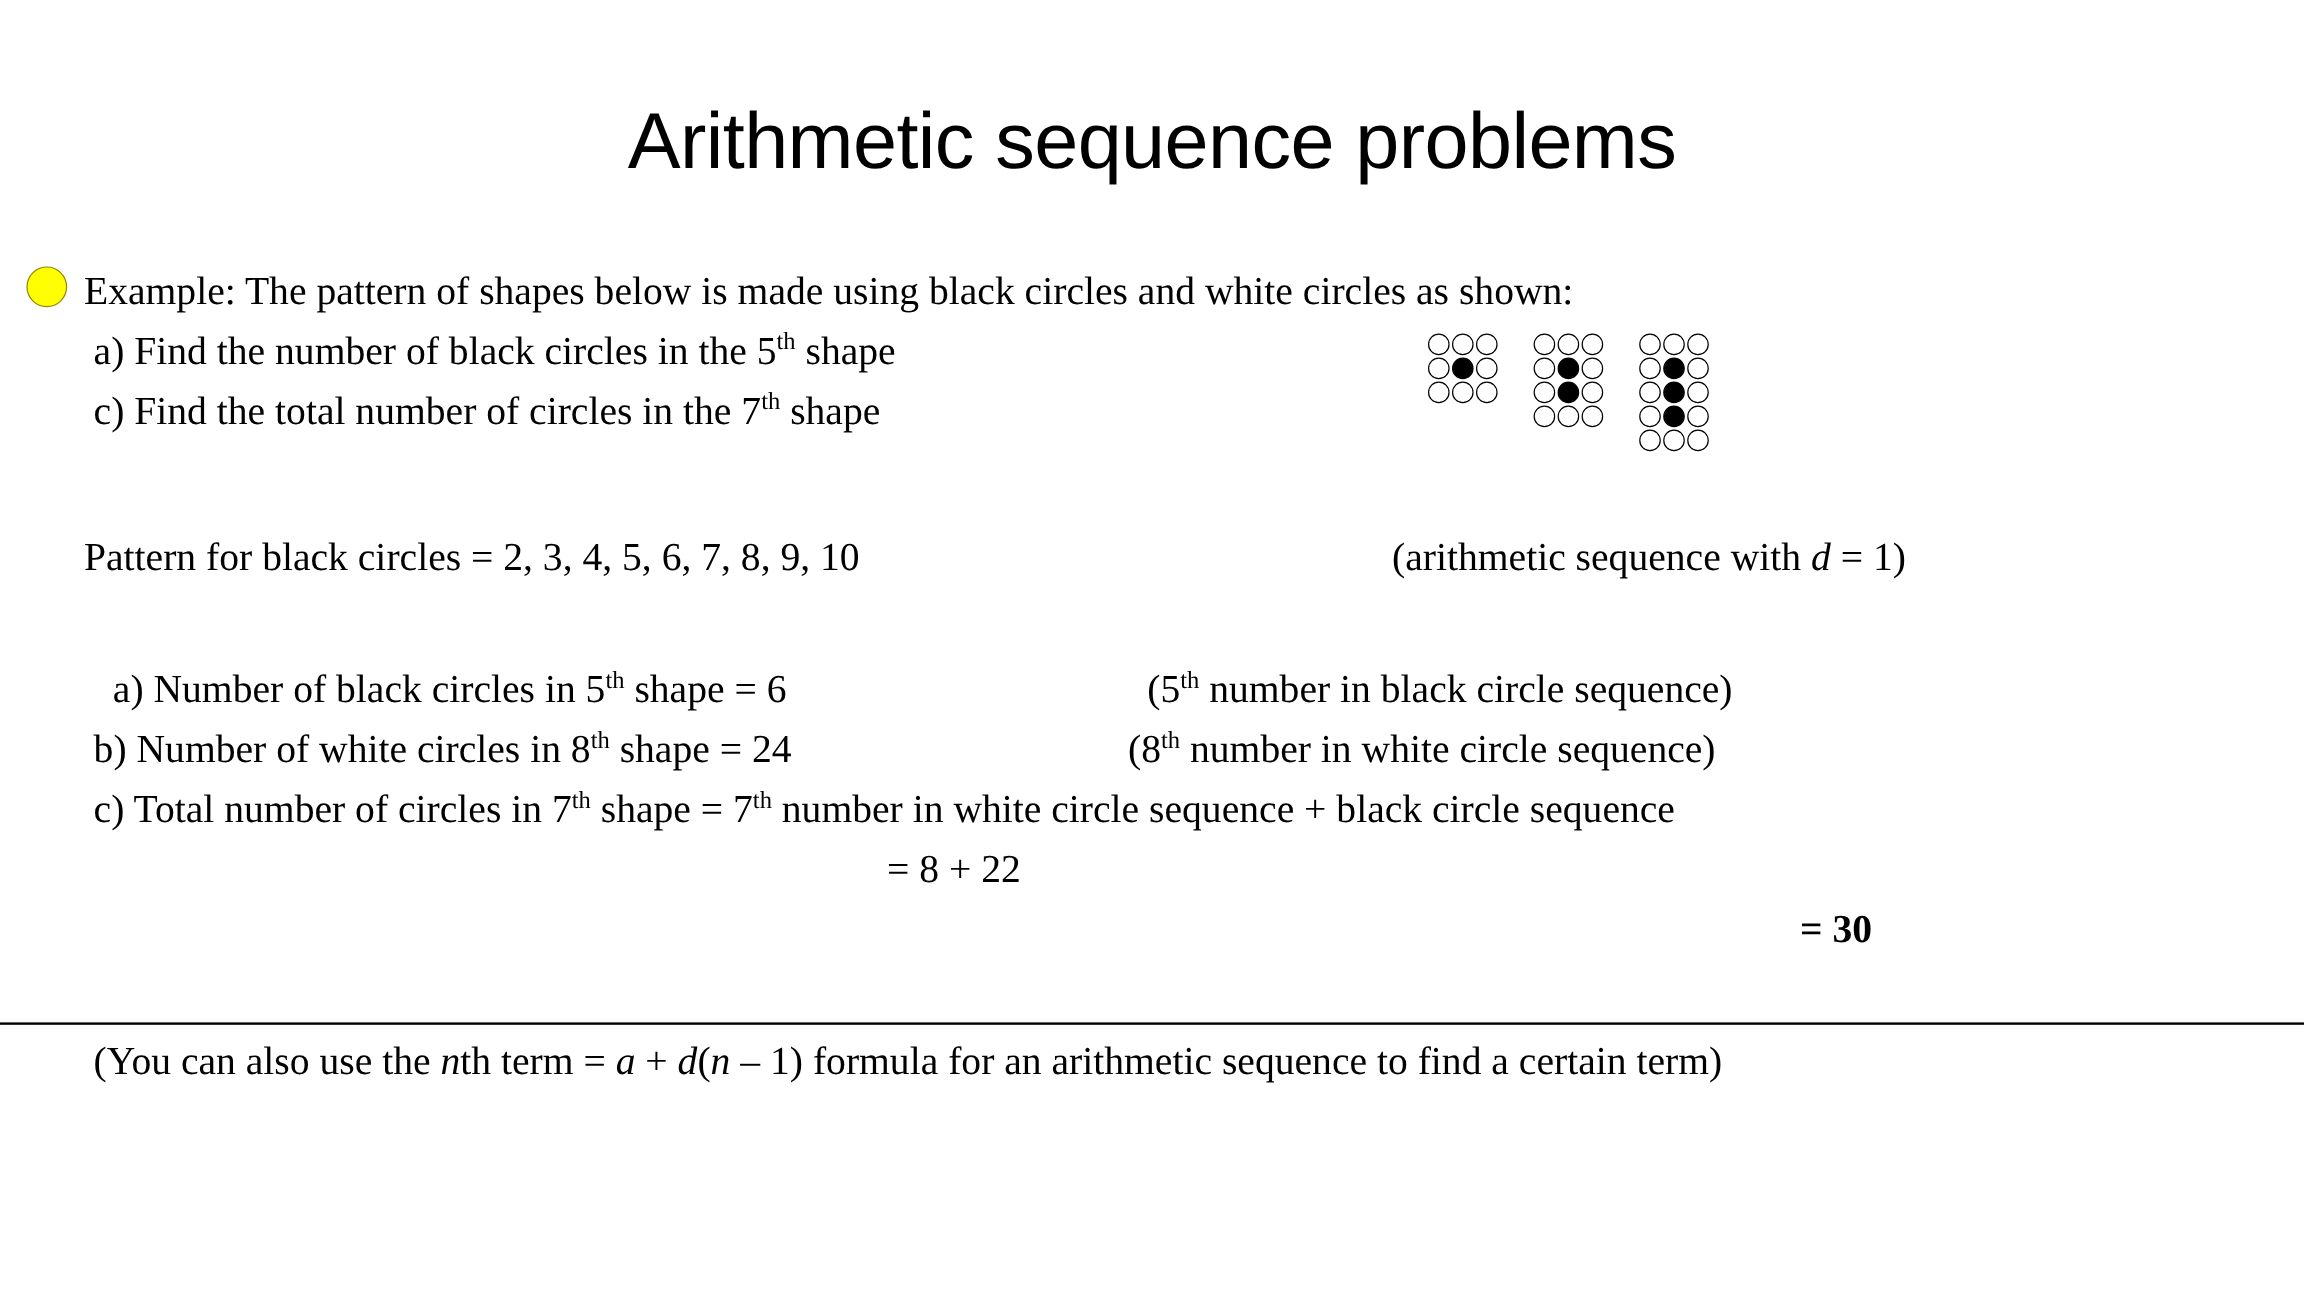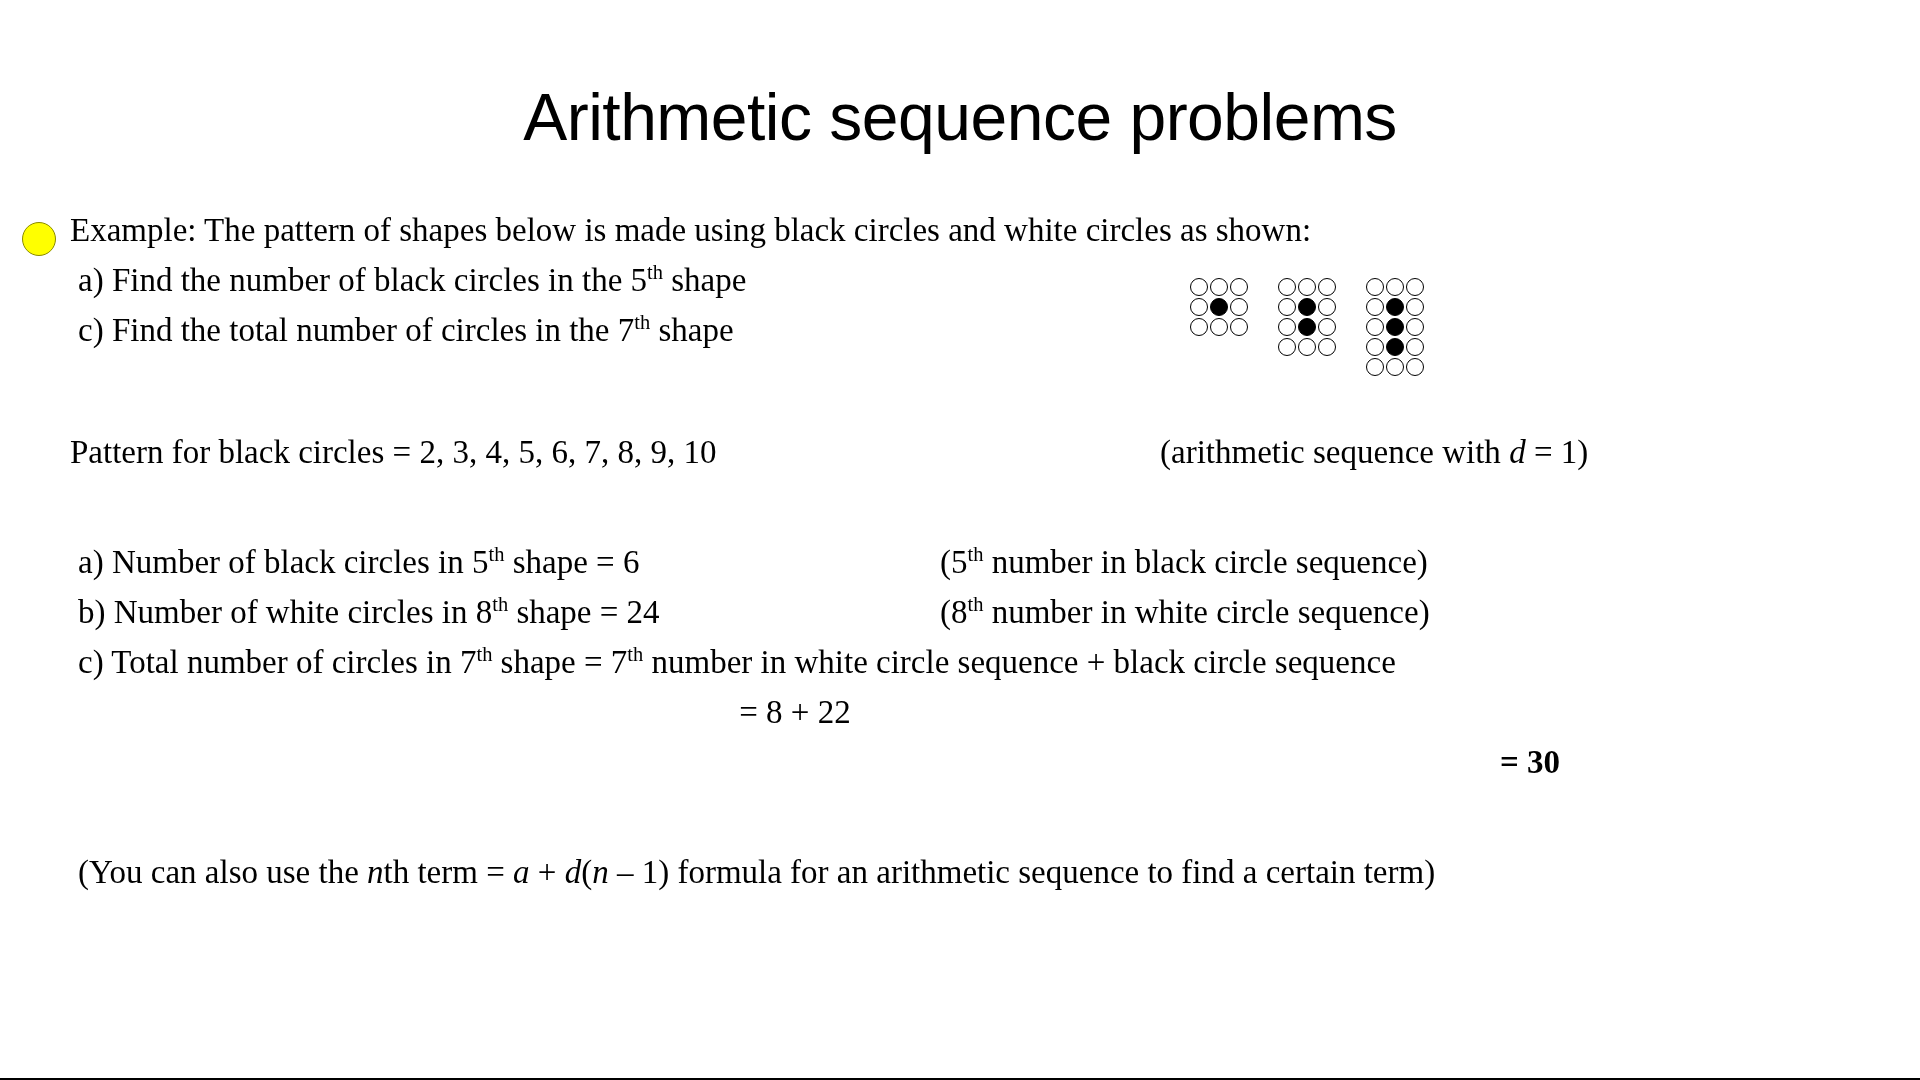--- a/index.html
+++ b/index.html
@@ -12,21 +12,21 @@
     height: 1080px;
     font-family: "Liberation Serif", serif;
     color: #000000;
     position: relative;
     overflow: hidden;
   }
   .slide {
     position: absolute;
     left: 0; top: 0;
     width: 1920px;
-    height: 1080px;
+    height: 854px;
     background: #ffffff;
     border-bottom: 2px solid #000000;
     box-sizing: border-box;
   }
   .title {
     position: absolute;
     left: 0;
     top: 78px;
     width: 1920px;
     text-align: center;
@@ -44,21 +44,21 @@
     width: 34px;
     height: 34px;
     border-radius: 50%;
     background: #ffff00;
     border: 1px solid #8a8a00;
     box-sizing: border-box;
   }
   .body-block {
     position: absolute;
     left: 70px;
-    top: 205px;
+    top: 218px;
     width: 1810px;
     font-size: 33px;
     line-height: 50px;
   }
   .line {
     white-space: pre;
   }
   sup {
     font-size: 0.62em;
     vertical-align: super;
@@ -202,21 +202,21 @@
 
     <div class="line indent-a"><span>c)</span> <span>Find the total number of circles in the 7</span><sup>th</sup><span> shape</span></div>
 
     <div class="spacer-md"></div>
 
     <div class="line table-pattern"><span style="display:inline-block;width:1090px;font-family:Liberation Serif, serif;"><span>Pattern for black circles = </span><span>2, 3, 4, 5, 6, 7, 8, 9, 10</span></span><span>(arithmetic sequence with </span><span class="ital">d</span><span> = 1)</span></div>
 
 
     <div class="spacer-lg"></div>
 
-    <div class="line indent-a"><span style="display:inline-block;width:862px;"><span>a) Number of black circles in 5</span><sup>th</sup><span> shape = 6</span></span><span>(5</span><sup>th</sup><span> number in black circle sequence)</span></div>
+    <div class="line indent-a"><span style="display:inline-block;width:862px;margin-left:16px;"><span>a) Number of black circles in 5</span><sup>th</sup><span> shape = 6</span></span><span>(5</span><sup>th</sup><span> number in black circle sequence)</span></div>
 
     <div class="line indent-a"><span style="display:inline-block;width:862px;"><span>b) Number of white circles in 8</span><sup>th</sup><span> shape = 24</span></span><span>(8</span><sup>th</sup><span> number in white circle sequence)</span></div>
 
     <div class="line indent-a"><span>c) Total number of circles in 7</span><sup>th</sup><span> shape = 7</span><sup>th</sup><span> number in white circle sequence + black circle sequence</span></div>
 
     <div class="line center-line">= 8 + 22</div>
 
     <div class="line center-line2">= 30</div>
 
     <div class="spacer-lg"></div>

